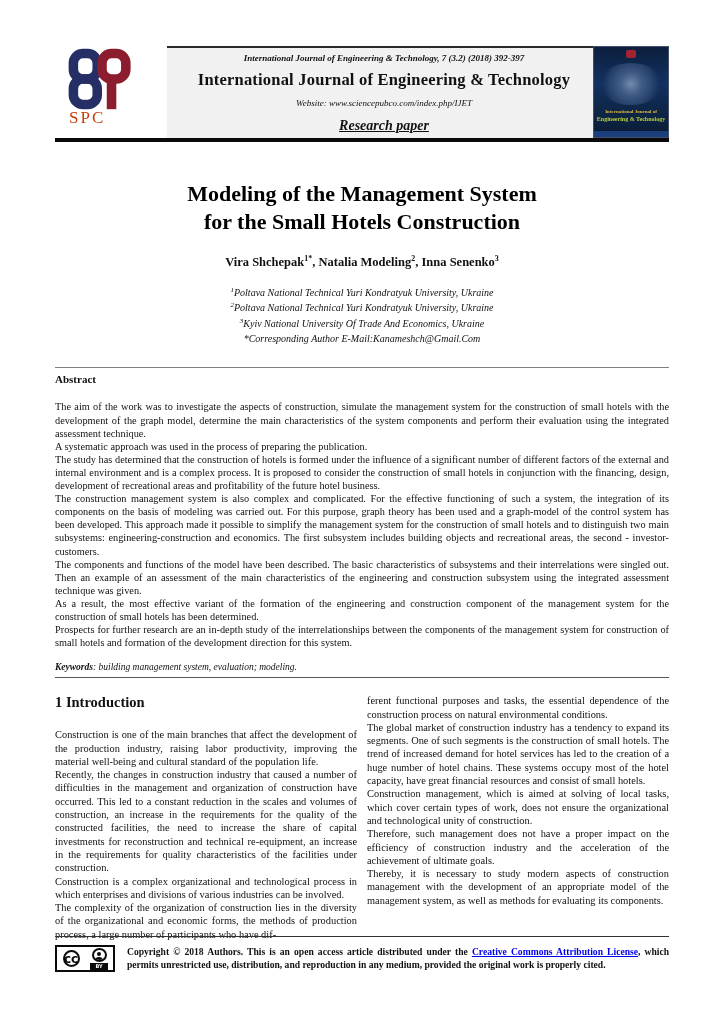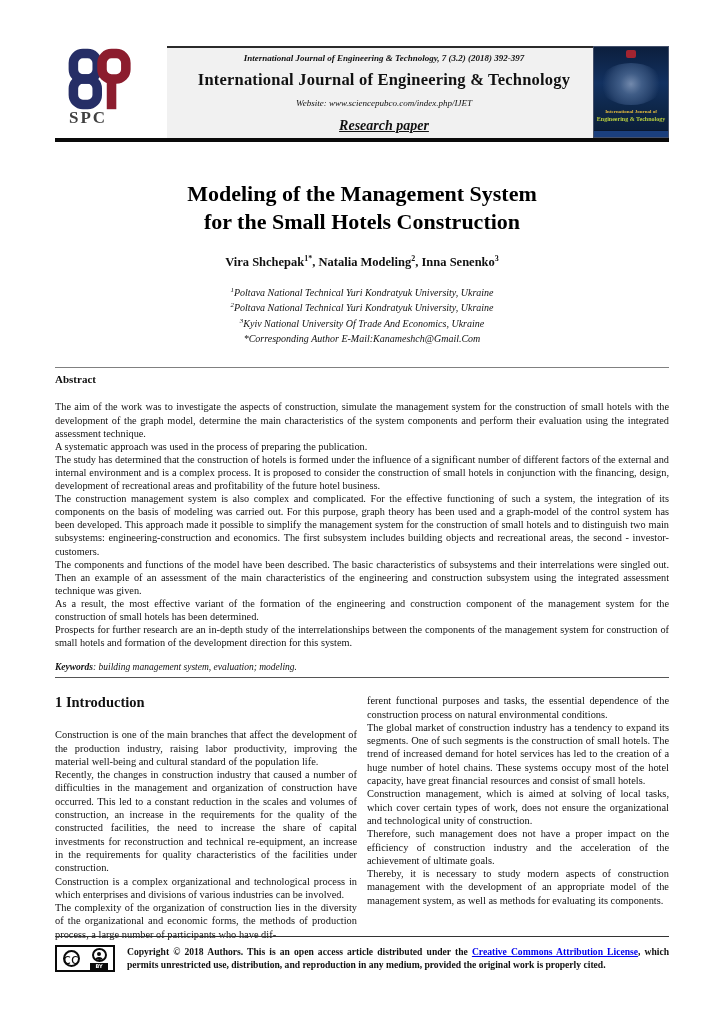--- a/index.html
+++ b/index.html
@@ -24,22 +24,22 @@
   }
   .logo-box {
     width: 112px;
     display: flex; flex-direction: column;
     align-items: flex-start; justify-content: flex-start;
     padding: 2px 6px 0 6px;
     background: #fff;
   }
   .logo-box svg { display: block; }
   .logo-text {
-    font-weight: 700; font-size: 17px; letter-spacing: 2px;
-    color: #404040; margin-top: -2px; margin-left: 8px;
+    font-weight: 400; font-size: 17px; letter-spacing: 2px;
+    color: #c2410c; margin-top: -2px; margin-left: 8px;
   }
   .head-center {
     flex: 1;
     background: #f1f1f1;
     border-top: 2px solid #2a2a2a;
     display: flex; flex-direction: column;
     align-items: center; text-align: center;
     padding: 3px 10px 3px 18px;
   }
   .head-citation { font-size: 9px; font-weight: 700; font-style: italic; margin-top: 2px; }
@@ -96,21 +96,21 @@
   .footer { position: absolute; left: 55px; right: 55px; top: 936px; border-top: 1px solid #333; padding-top: 8px; display: flex; gap: 12px; }
   .cc-badge {
     width: 60px; height: 27px; flex: none;
     border: 2px solid #0a0a0a; background: #fff;
     display: flex; align-items: stretch;
   }
   .cc-left { flex: 1; display: flex; align-items: center; justify-content: center; }
   .cc-circle {
     width: 17px; height: 17px; border: 2px solid #0a0a0a; border-radius: 50%;
     display: flex; align-items: center; justify-content: center;
-    font-size: 14px; font-weight: 400; font-family: "DejaVu Sans", sans-serif; color: #0a0a0a;
+    font-size: 12px; font-weight: 700; font-family: "DejaVu Sans", sans-serif; color: #0a0a0a;
   }
   .cc-right { flex: 1; display: flex; flex-direction: column; align-items: center; justify-content: flex-start; padding-top: 1px; }
   .person-circle { width: 15px; height: 15px; border: 2px solid #0a0a0a; border-radius: 50%; position: relative; overflow: hidden; }
   .person-head { position: absolute; top: 2px; left: 50%; transform: translateX(-50%); width: 4px; height: 4px; border-radius: 50%; background: #0a0a0a; }
   .person-body { position: absolute; top: 7px; left: 50%; transform: translateX(-50%); width: 8px; height: 6px; border-radius: 4px 4px 0 0; background: #0a0a0a; }
   .by-bar { margin-top: 1px; background: #0a0a0a; color: #fff; font-size: 5px; font-weight: 700; padding: 0 5px; line-height: 7px; font-family: "DejaVu Sans", sans-serif; }
   .footer-text { font-size: 9.6px; font-weight: 700; line-height: 13px; text-align: justify; }
   .cc-link { color: #0000ee; text-decoration: underline; cursor: pointer; }
 </style>
 </head>

